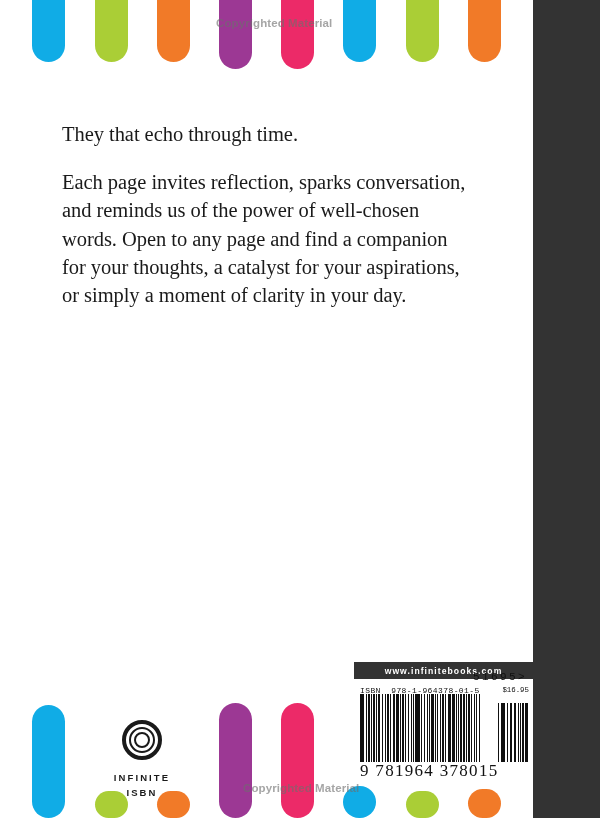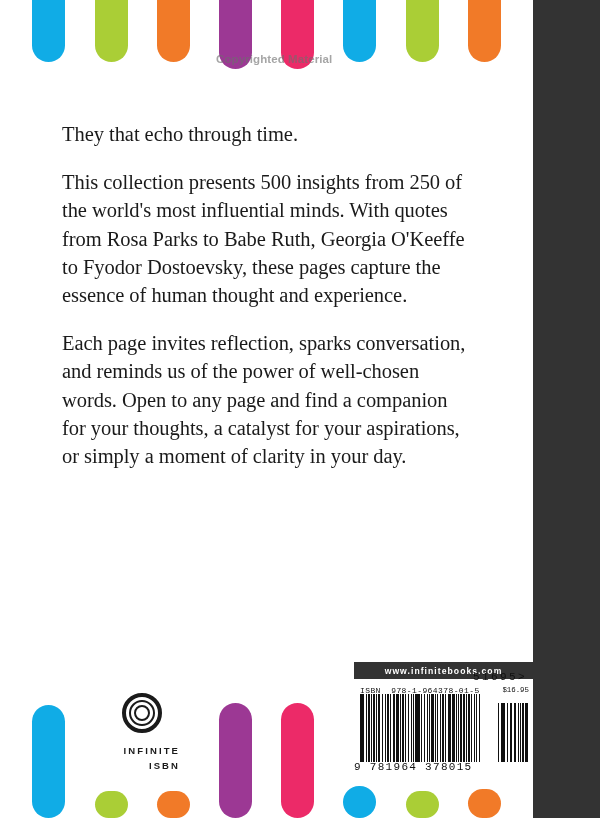--- a/index.html
+++ b/index.html
@@ -62,23 +62,23 @@
     letter-spacing: -0.05px;
   }
   .copy p:last-child {
     margin-bottom: 4px;
   }
 
   
   .logo-block {
     position: absolute;
     left: 104px;
-    top: 693px;
+    top: 720px;
     width: 76px;
-    text-align: right;
+    text-align: center;
   }
   .logo-mark {
     width: 40px;
     height: 40px;
     margin: 0 auto 10px auto;
     border-radius: 50%;
     border: 4px solid #1a1a1a;
     box-sizing: border-box;
     display: flex;
     align-items: center;
@@ -183,41 +183,40 @@
   .barcode-addon {
     position: absolute;
     left: 144px;
     top: 41px;
     width: 33px;
     height: 59px;
     overflow: hidden;
   }
   .barcode-digits {
     position: absolute;
-    left: 0;
+    left: 6px;
     top: 99px;
     width: 132px;
-    font-family: Liberation Mono, monospace;
-    font-size: 11px;
+    font-family: Liberation Serif, serif;
+    font-size: 17px;
     letter-spacing: 1.3px;
     color: #111111;
     white-space: nowrap;
   }
 
   
   .watermark {
     position: absolute;
     font-family: "Liberation Sans", sans-serif;
     font-size: 11.5px;
     font-weight: bold;
     color: rgba(110,110,110,0.62);
     letter-spacing: 0.1px;
     white-space: nowrap;
     pointer-events: none;
-    margin-top: 36px;
   }
   .wm-top { left: 216px; top: 17px; }
   .wm-bottom { left: 243px; top: 782px; }
 </style>
 </head>
 <body>
 
 <div id="cover">
 
   <div class="page"></div>
@@ -229,21 +228,20 @@
       <div class="bar" style="left: 157px; top: -48px; width: 33px; height: 110px; background: rgb(241, 122, 40);"></div>
       <div class="bar" style="left: 219px; top: -48px; width: 33px; height: 117px; background: rgb(156, 56, 148);"></div>
       <div class="bar" style="left: 281px; top: -48px; width: 33px; height: 117px; background: rgb(236, 42, 104);"></div>
       <div class="bar" style="left: 343px; top: -48px; width: 33px; height: 110px; background: rgb(16, 172, 230);"></div>
       <div class="bar" style="left: 406px; top: -48px; width: 33px; height: 110px; background: rgb(170, 206, 54);"></div>
       <div class="bar" style="left: 468px; top: -48px; width: 33px; height: 110px; background: rgb(241, 122, 40);"></div>
     </div>
 
   <div class="copy">
     <p>They that echo through time.</p>
-    <p>This collection presents 500 insights from 250 of the world's most influential minds. With quotes from Rosa Parks to Babe Ruth, Georgia O'Keeffe to Fyodor Dostoevsky, these pages capture the essence of human thought and experience.</p>
     <p>Each page invites reflection, sparks conversation, and reminds us of the power of well-chosen words. Open to any page and find a companion for your thoughts, a catalyst for your aspirations, or simply a moment of clarity in your day.</p>
   </div>
 
   <div class="logo-block">
     <div class="logo-mark">
       <div class="logo-ring2">
         <div class="logo-ring3"></div>
       </div>
     </div>
     <div class="logo-name">INFINITE</div>

